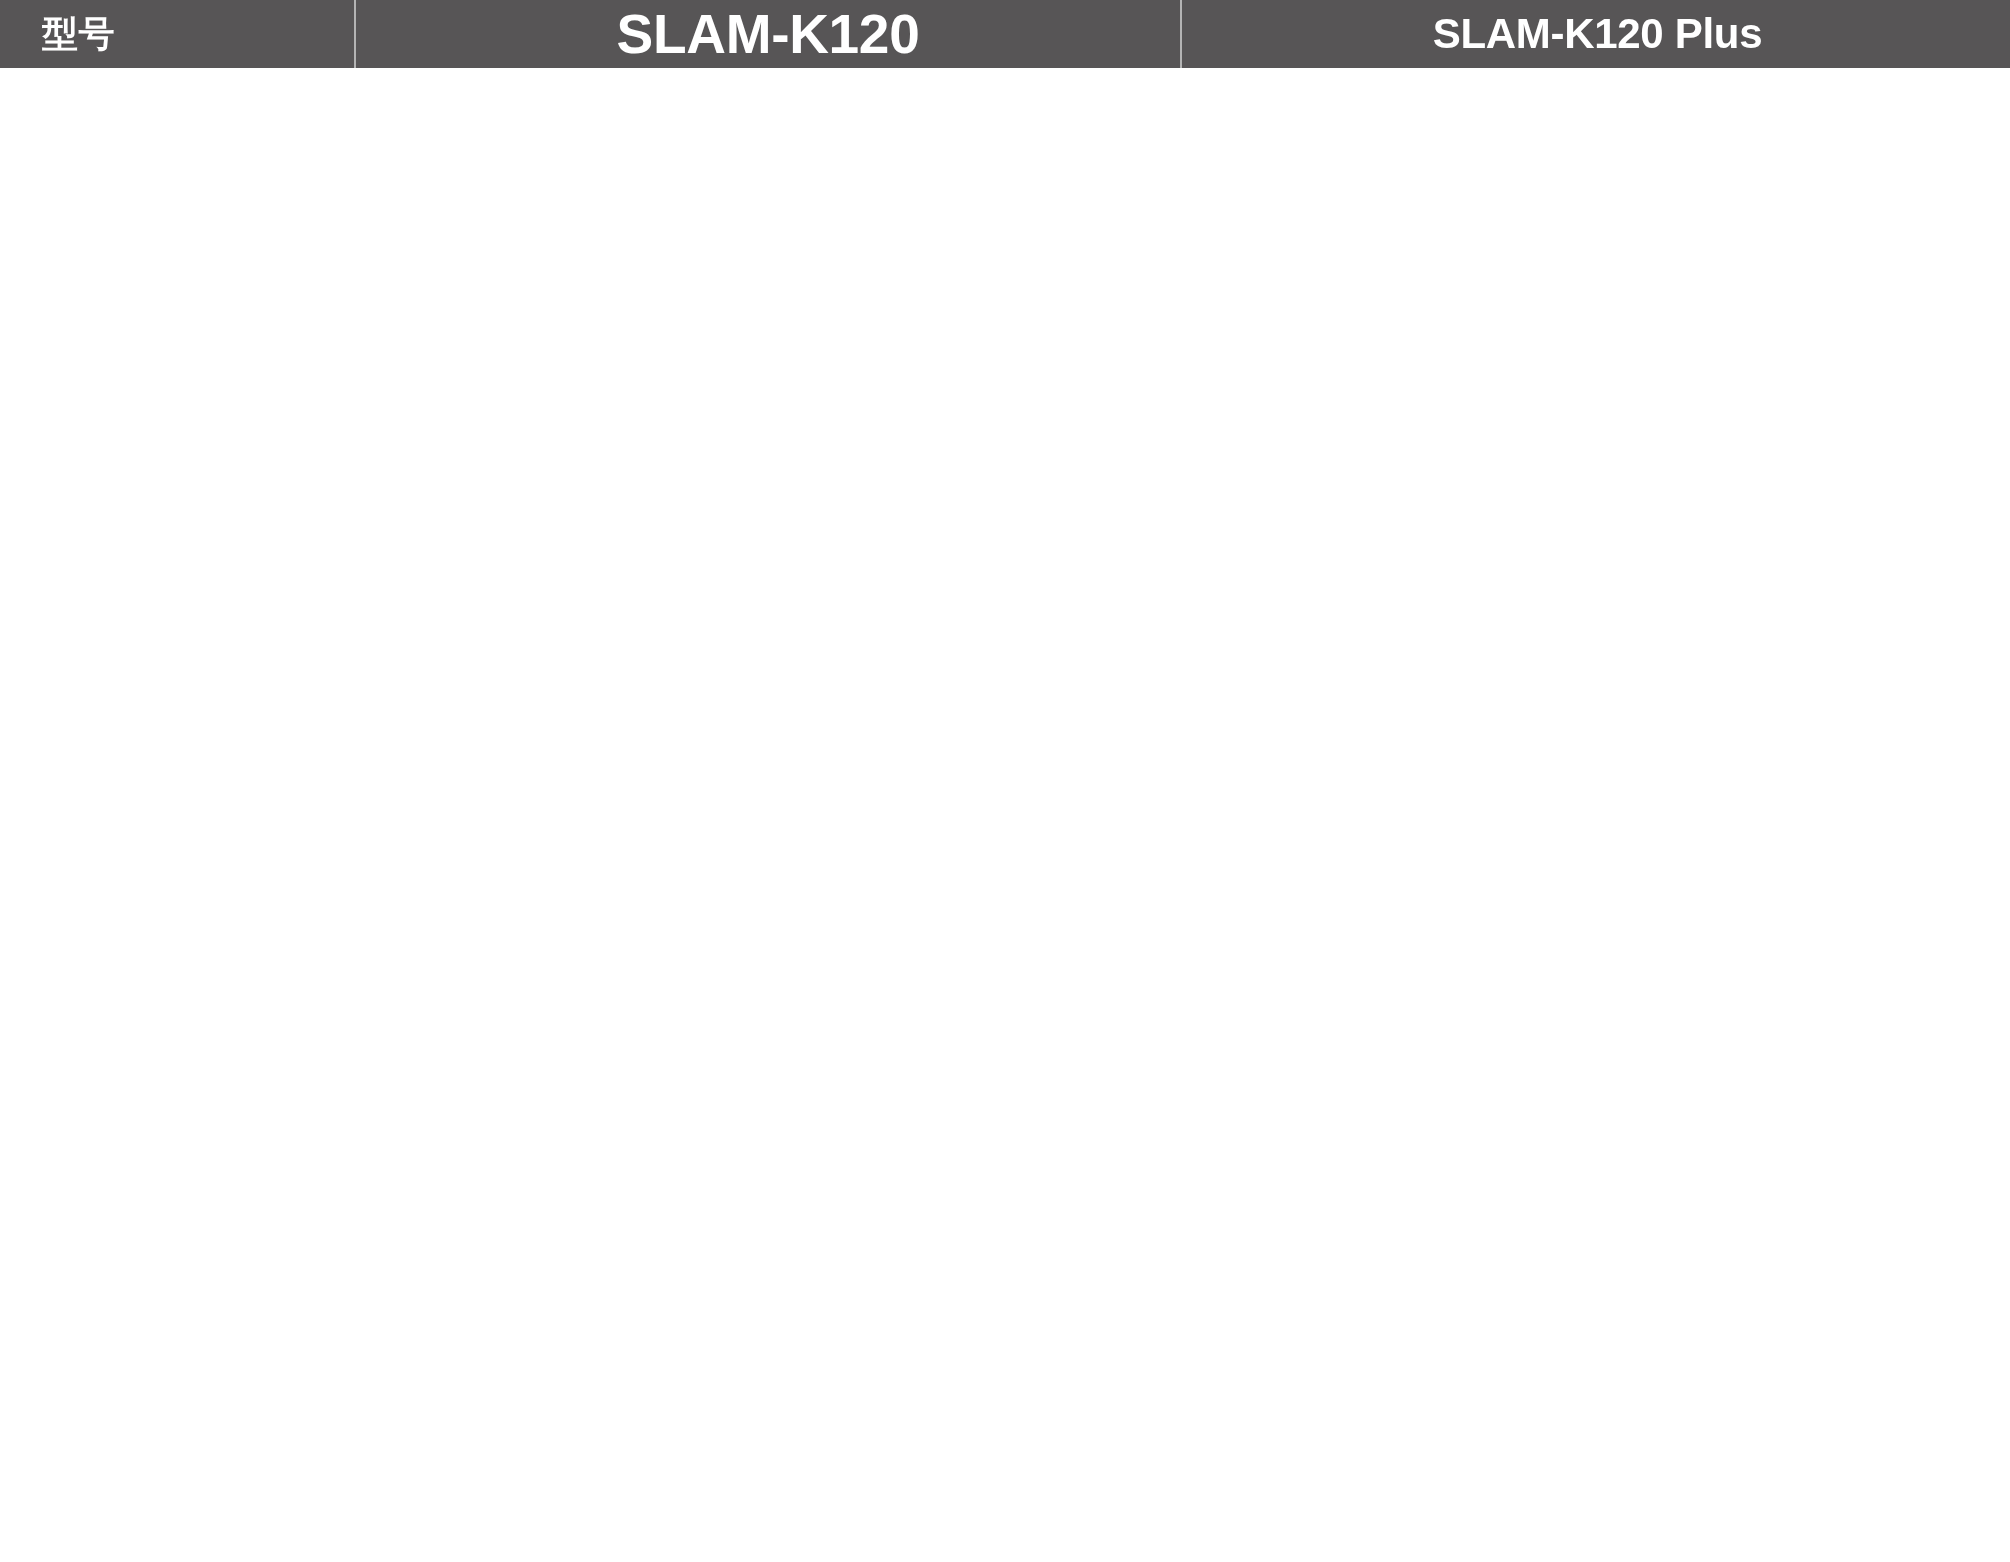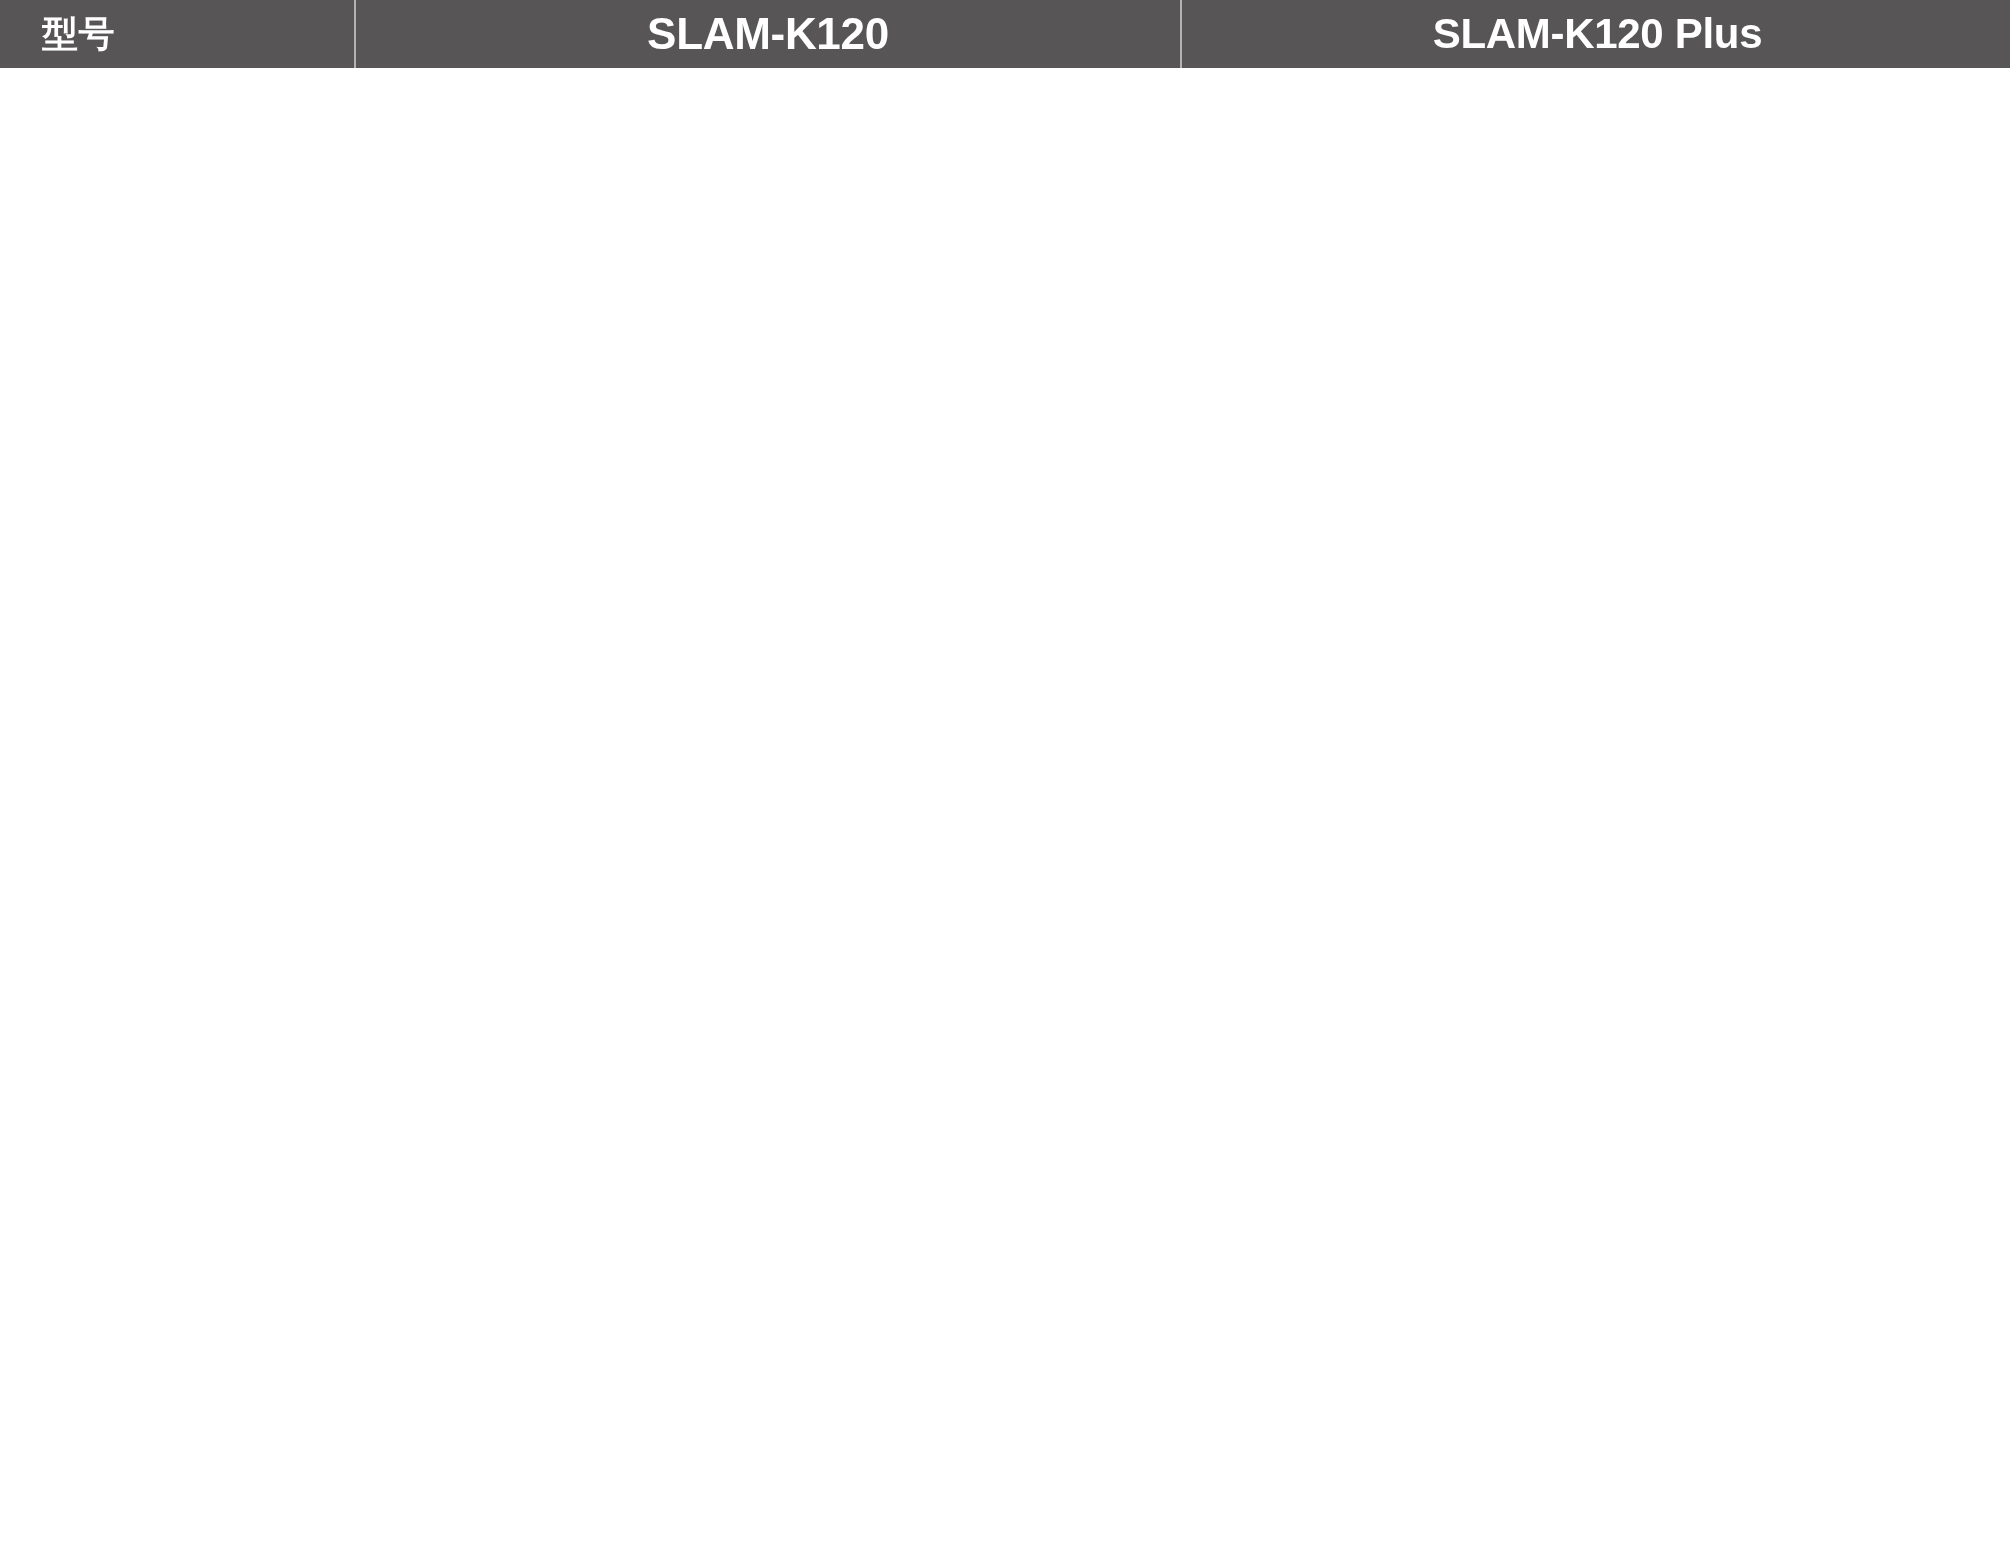--- a/index.html
+++ b/index.html
@@ -55,21 +55,21 @@
     letter-spacing: 0.5px;
     padding-left: 42px;
     box-sizing: border-box;
     border-right: 2px solid #b4b4b4;
   }
 
   
   th.col-variant-base {
     width: 824px;
     text-align: center;
-    font-size: 44px;
+    font-size: 55px;
     letter-spacing: -0.3px;
     border-right: 2px solid #b4b4b4;
   }
 
   
   th.col-variant-plus {
     width: 831px;
     text-align: center;
     font-size: 42px;
     letter-spacing: -0.3px;

